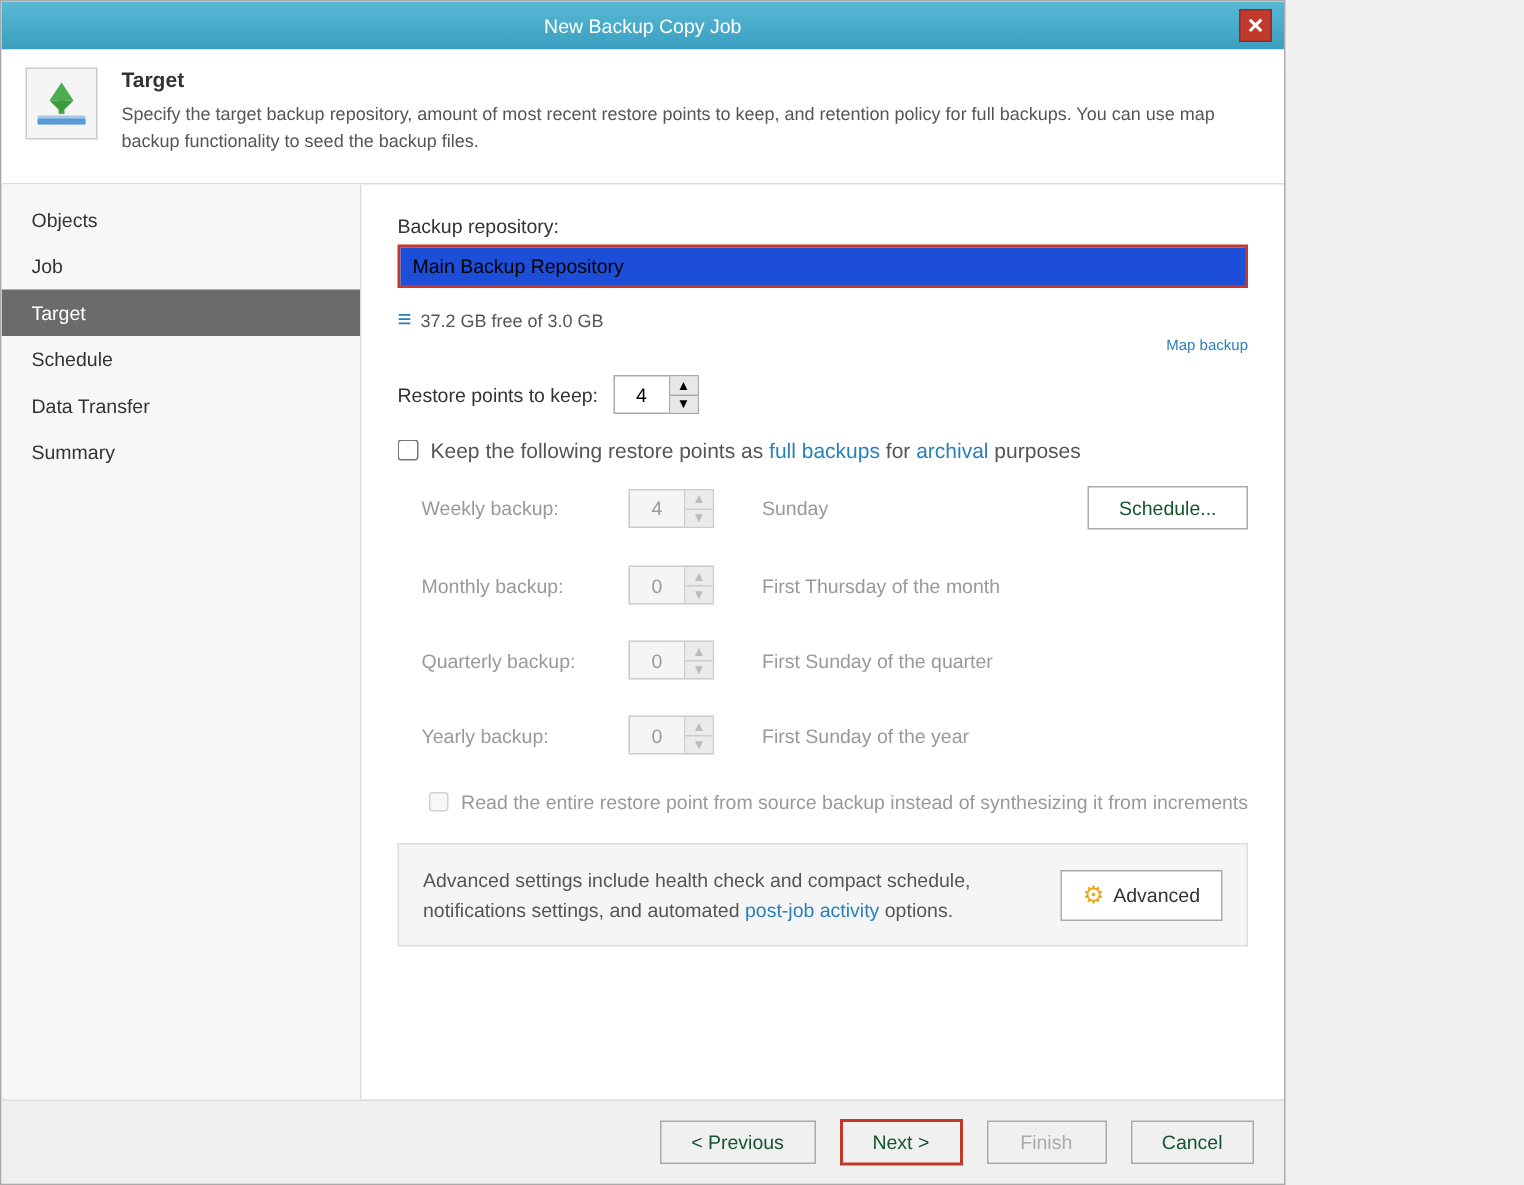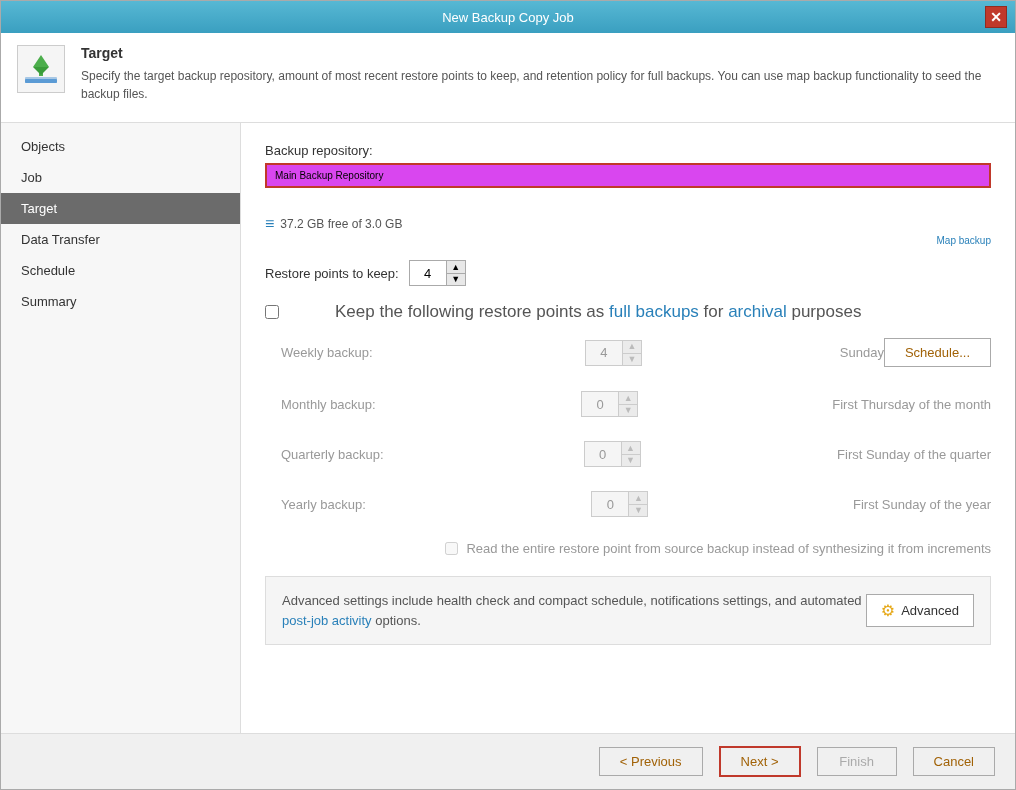--- a/index.html
+++ b/index.html
@@ -1,82 +1,82 @@
 <!DOCTYPE html>
 <html><head>
   <meta charset="utf-8">
   <style>
     * { box-sizing: border-box; margin: 0; padding: 0; }
     body { font-family: 'Segoe UI', Tahoma, Geneva, Verdana, sans-serif; font-size: 13px; background: #f0f0f0; }
 
-    .window { width: 1016px; height: 790px; background: #fff; border: 1px solid #aaa; display: flex; flex-direction: column; overflow: hidden; }
+    .window { width: 857px; height: 790px; background: #fff; border: 1px solid #aaa; display: flex; flex-direction: column; overflow: hidden; }
 
     .title-bar { background: linear-gradient(to bottom, #57b8d4, #3a9fc0); height: 32px; display: flex; align-items: center; justify-content: space-between; padding: 0 8px; }
     .title-text { color: #fff; font-size: 13px; font-weight: normal; flex: 1; text-align: center; }
     .close-btn { width: 22px; height: 22px; background: #c0392b; border: 1px solid #922b21; color: #fff; cursor: pointer; display: flex; align-items: center; justify-content: center; font-size: 14px; font-weight: bold; }
 
     .header-area { background: #fff; border-bottom: 1px solid #ddd; padding: 12px 16px; display: flex; align-items: flex-start; gap: 16px; min-height: 90px; }
     .header-icon { width: 48px; height: 48px; flex-shrink: 0; display: flex; align-items: center; justify-content: center; border: 1px solid #ccc; background: #f5f5f5; }
     .header-text { flex: 1; }
     .header-title { font-size: 14px; font-weight: bold; color: #333; margin-bottom: 6px; }
     .header-desc { font-size: 12px; color: #555; line-height: 1.5; }
 
     .content-area { display: flex; flex: 1; overflow: hidden; }
 
     .sidebar { width: 240px; background: #f7f7f7; border-right: 1px solid #ddd; padding: 8px 0; flex-shrink: 0; }
     .sidebar-item { padding: 8px 20px; cursor: pointer; color: #333; font-size: 13px; }
     .sidebar-item.active { background: #6b6b6b; color: #fff; }
 
     .main-panel { flex: 1; padding: 20px 24px; overflow-y: auto; }
 
-    .form-row { margin-bottom: 14px; }
+    .form-row { }
     .form-label { font-size: 13px; color: #333; margin-bottom: 5px; display: block; }
 
     .repo-dropdown-wrapper { border: 2px solid #c0392b; display: flex; align-items: center; width: 100%; }
-    .repo-dropdown { width: 100%; padding: 5px 8px; font-size: 10px; border: none; outline: none; background: #d946ef; appearance: none; cursor: pointer; }
+    .repo-dropdown { width: 100%; padding: 5px 8px; font-size: 13px; border: none; outline: none; background: #1d4ed8; appearance: none; cursor: pointer; }
 
     .disk-info { display: flex; align-items: center; gap: 6px; margin-bottom: 14px; }
     .disk-icon { color: #2980b9; font-size: 16px; }
     .disk-text { color: #555; font-size: 12px; }
     .map-backup-link { margin-left: auto; color: #2980b9; text-decoration: none; font-size: 10px; cursor: pointer; margin-top: 33px; }
 
     .restore-points-row { display: flex; align-items: center; gap: 10px; margin-bottom: 16px; }
     .restore-label { font-size: 13px; color: #333; }
     .spinner-input { display: flex; align-items: center; border: 1px solid #aaa; background: #fff; }
     .spinner-input input { width: 36px; border: none; outline: none; text-align: center; font-size: 13px; padding: 3px; }
     .spinner-btns { display: flex; flex-direction: column; border-left: 1px solid #aaa; }
     .spinner-btn { width: 18px; height: 12px; background: #e8e8e8; border: none; cursor: pointer; display: flex; align-items: center; justify-content: center; font-size: 9px; line-height: 1; padding: 0; }
     .spinner-btn + .spinner-btn { border-top: 1px solid #aaa; }
 
     .checkbox-row { display: flex; align-items: center; gap: 8px; margin-bottom: 16px; }
     .checkbox-row input[type=checkbox] { width: 14px; height: 14px; cursor: pointer; }
-    .checkbox-label { font-size: 17px; color: #555; margin-left: 48px; }
+    .checkbox-label { font-size: 14px; color: #555; }
     .checkbox-label .blue { color: #2980b9; }
 
     .backup-options { padding-left: 16px; }
-    .backup-option-row { display: flex; align-items: center; gap: 8px; margin-bottom: 24px; justify-content: space-between; }
+    .backup-option-row { display: flex; align-items: center; gap: 8px; margin-bottom: 24px; }
     .backup-option-label { width: 130px; font-size: 13px; color: #999; }
     .backup-option-desc { font-size: 13px; color: #999; margin-left: 24px; }
     .spinner-input-disabled { display: flex; align-items: center; border: 1px solid #ccc; background: #f5f5f5; }
     .spinner-input-disabled input { width: 36px; border: none; outline: none; text-align: center; font-size: 13px; padding: 3px; background: #f5f5f5; color: #999; }
     .spinner-btns-disabled { display: flex; flex-direction: column; border-left: 1px solid #ccc; }
     .spinner-btn-disabled { width: 18px; height: 12px; background: #ebebeb; border: none; display: flex; align-items: center; justify-content: center; font-size: 9px; line-height: 1; padding: 0; color: #bbb; }
     .spinner-btn-disabled + .spinner-btn-disabled { border-top: 1px solid #ccc; }
 
     .read-checkbox-row { display: flex; align-items: center; gap: 8px; margin-top: 18px; margin-bottom: 20px; padding-left: 16px; justify-content: flex-end; }
     .read-checkbox-label { font-size: 13px; color: #999; }
 
     .advanced-section { background: #f5f5f5; border: 1px solid #ddd; padding: 14px 16px; margin-top: 10px; display: flex; align-items: center; justify-content: space-between; }
     .advanced-text { font-size: 13px; color: #555; line-height: 1.5; max-width: 580px; }
     .advanced-text .blue { color: #2980b9; }
     .advanced-btn { display: flex; align-items: center; gap: 6px; padding: 6px 14px; background: #fff; border: 1px solid #aaa; cursor: pointer; font-size: 13px; color: #333; }
     .gear-icon { font-size: 16px; color: #e6a817; }
 
     .footer { background: #f0f0f0; border-top: 1px solid #ddd; padding: 12px 20px; display: flex; align-items: center; justify-content: flex-end; gap: 16px; }
-    .footer-btn { padding: 6px 20px; font-size: 13px; border: 1px solid #aaa; background: #f0f0f0; cursor: pointer; color: #a16207; min-width: 80px; }
+    .footer-btn { padding: 6px 20px; font-size: 13px; border: 1px solid #aaa; background: #f0f0f0; cursor: pointer; color: #14532d; min-width: 80px; }
     .footer-btn.primary { border: 2px solid #c0392b; background: #f0f0f0; font-weight: normal; }
     .footer-btn:disabled { color: #aaa; cursor: default; }
 
     
     .download-icon-svg { width: 40px; height: 40px; }
   </style>
 </head>
 <body>
 
 <div class="window">
@@ -101,22 +101,22 @@
       <div class="header-desc">Specify the target backup repository, amount of most recent restore points to keep, and retention policy for full backups. You can use map backup functionality to seed the backup files.</div>
     </div>
   </div>
 
   <div class="content-area">
 
     <div class="sidebar">
       <div class="sidebar-item">Objects</div>
       <div class="sidebar-item">Job</div>
       <div class="sidebar-item active">Target</div>
+      <div class="sidebar-item">Schedule</div>
       <div class="sidebar-item">Data Transfer</div>
-      <div class="sidebar-item">Schedule</div>
       <div class="sidebar-item">Summary</div>
     </div>
 
     <div class="main-panel">
 
       <div class="form-row">
         <label class="form-label">Backup repository:</label>
         <div class="repo-dropdown-wrapper">
           <select class="repo-dropdown">
             <option>Main Backup Repository</option>

